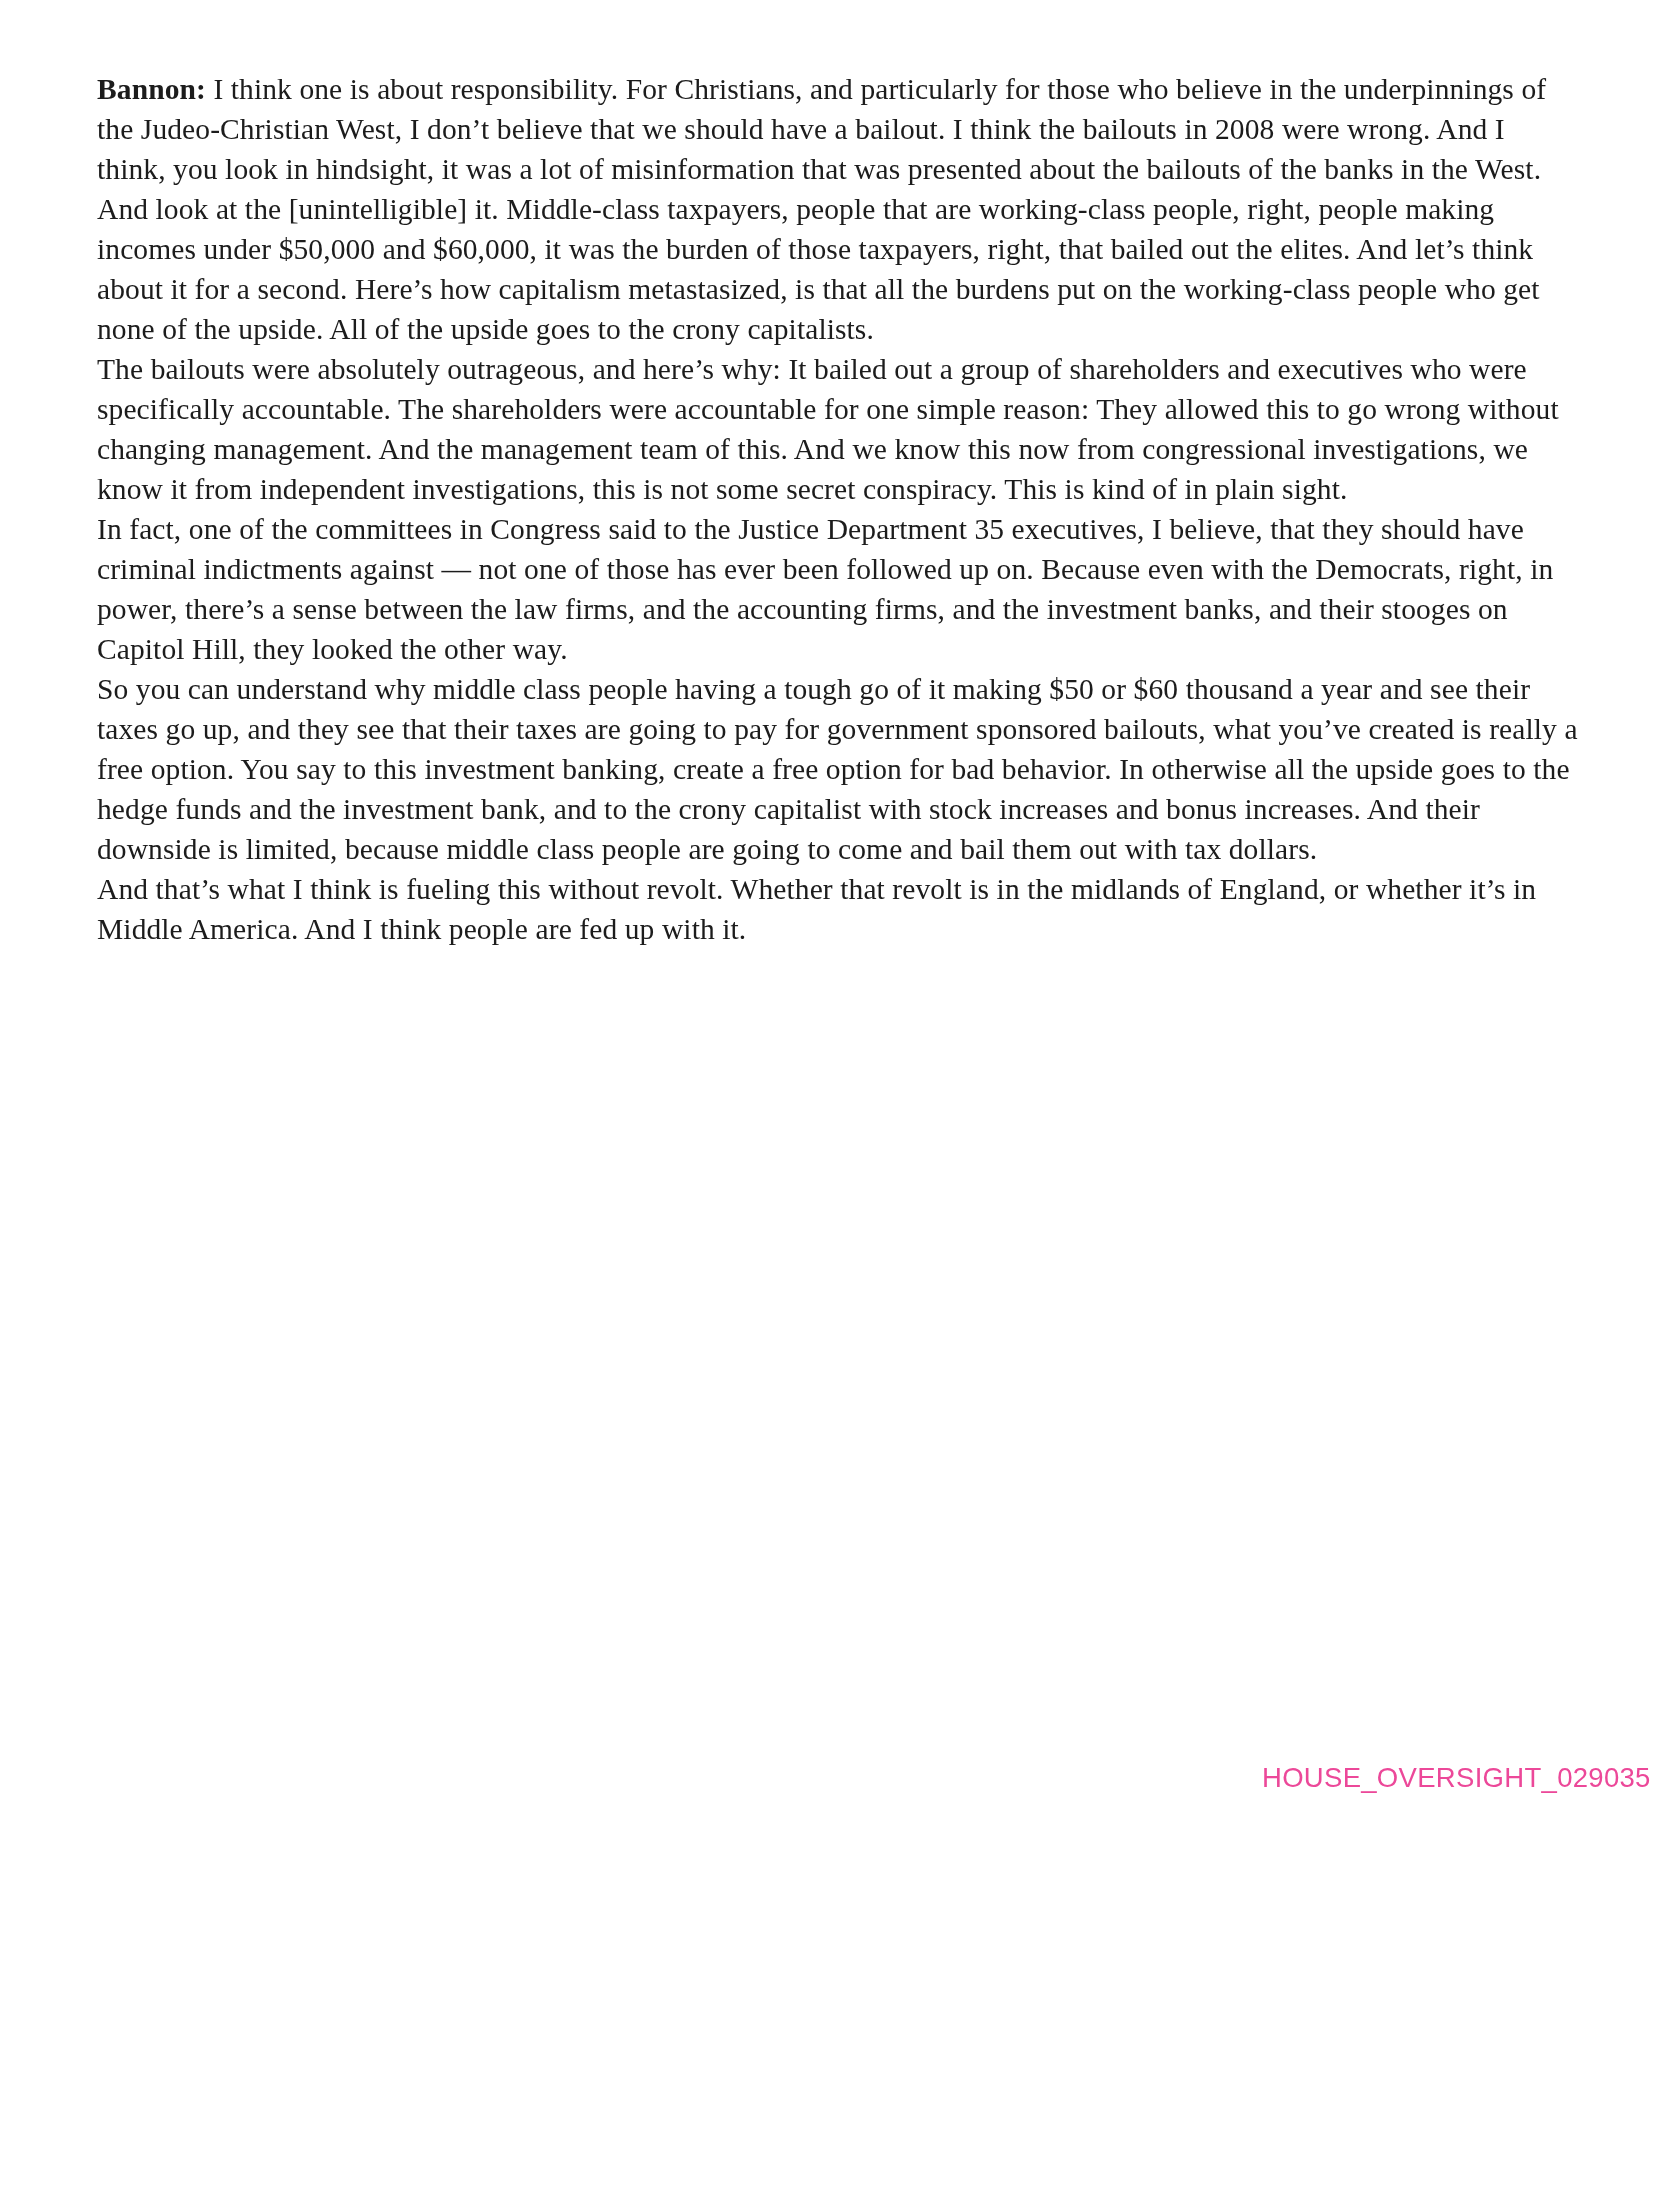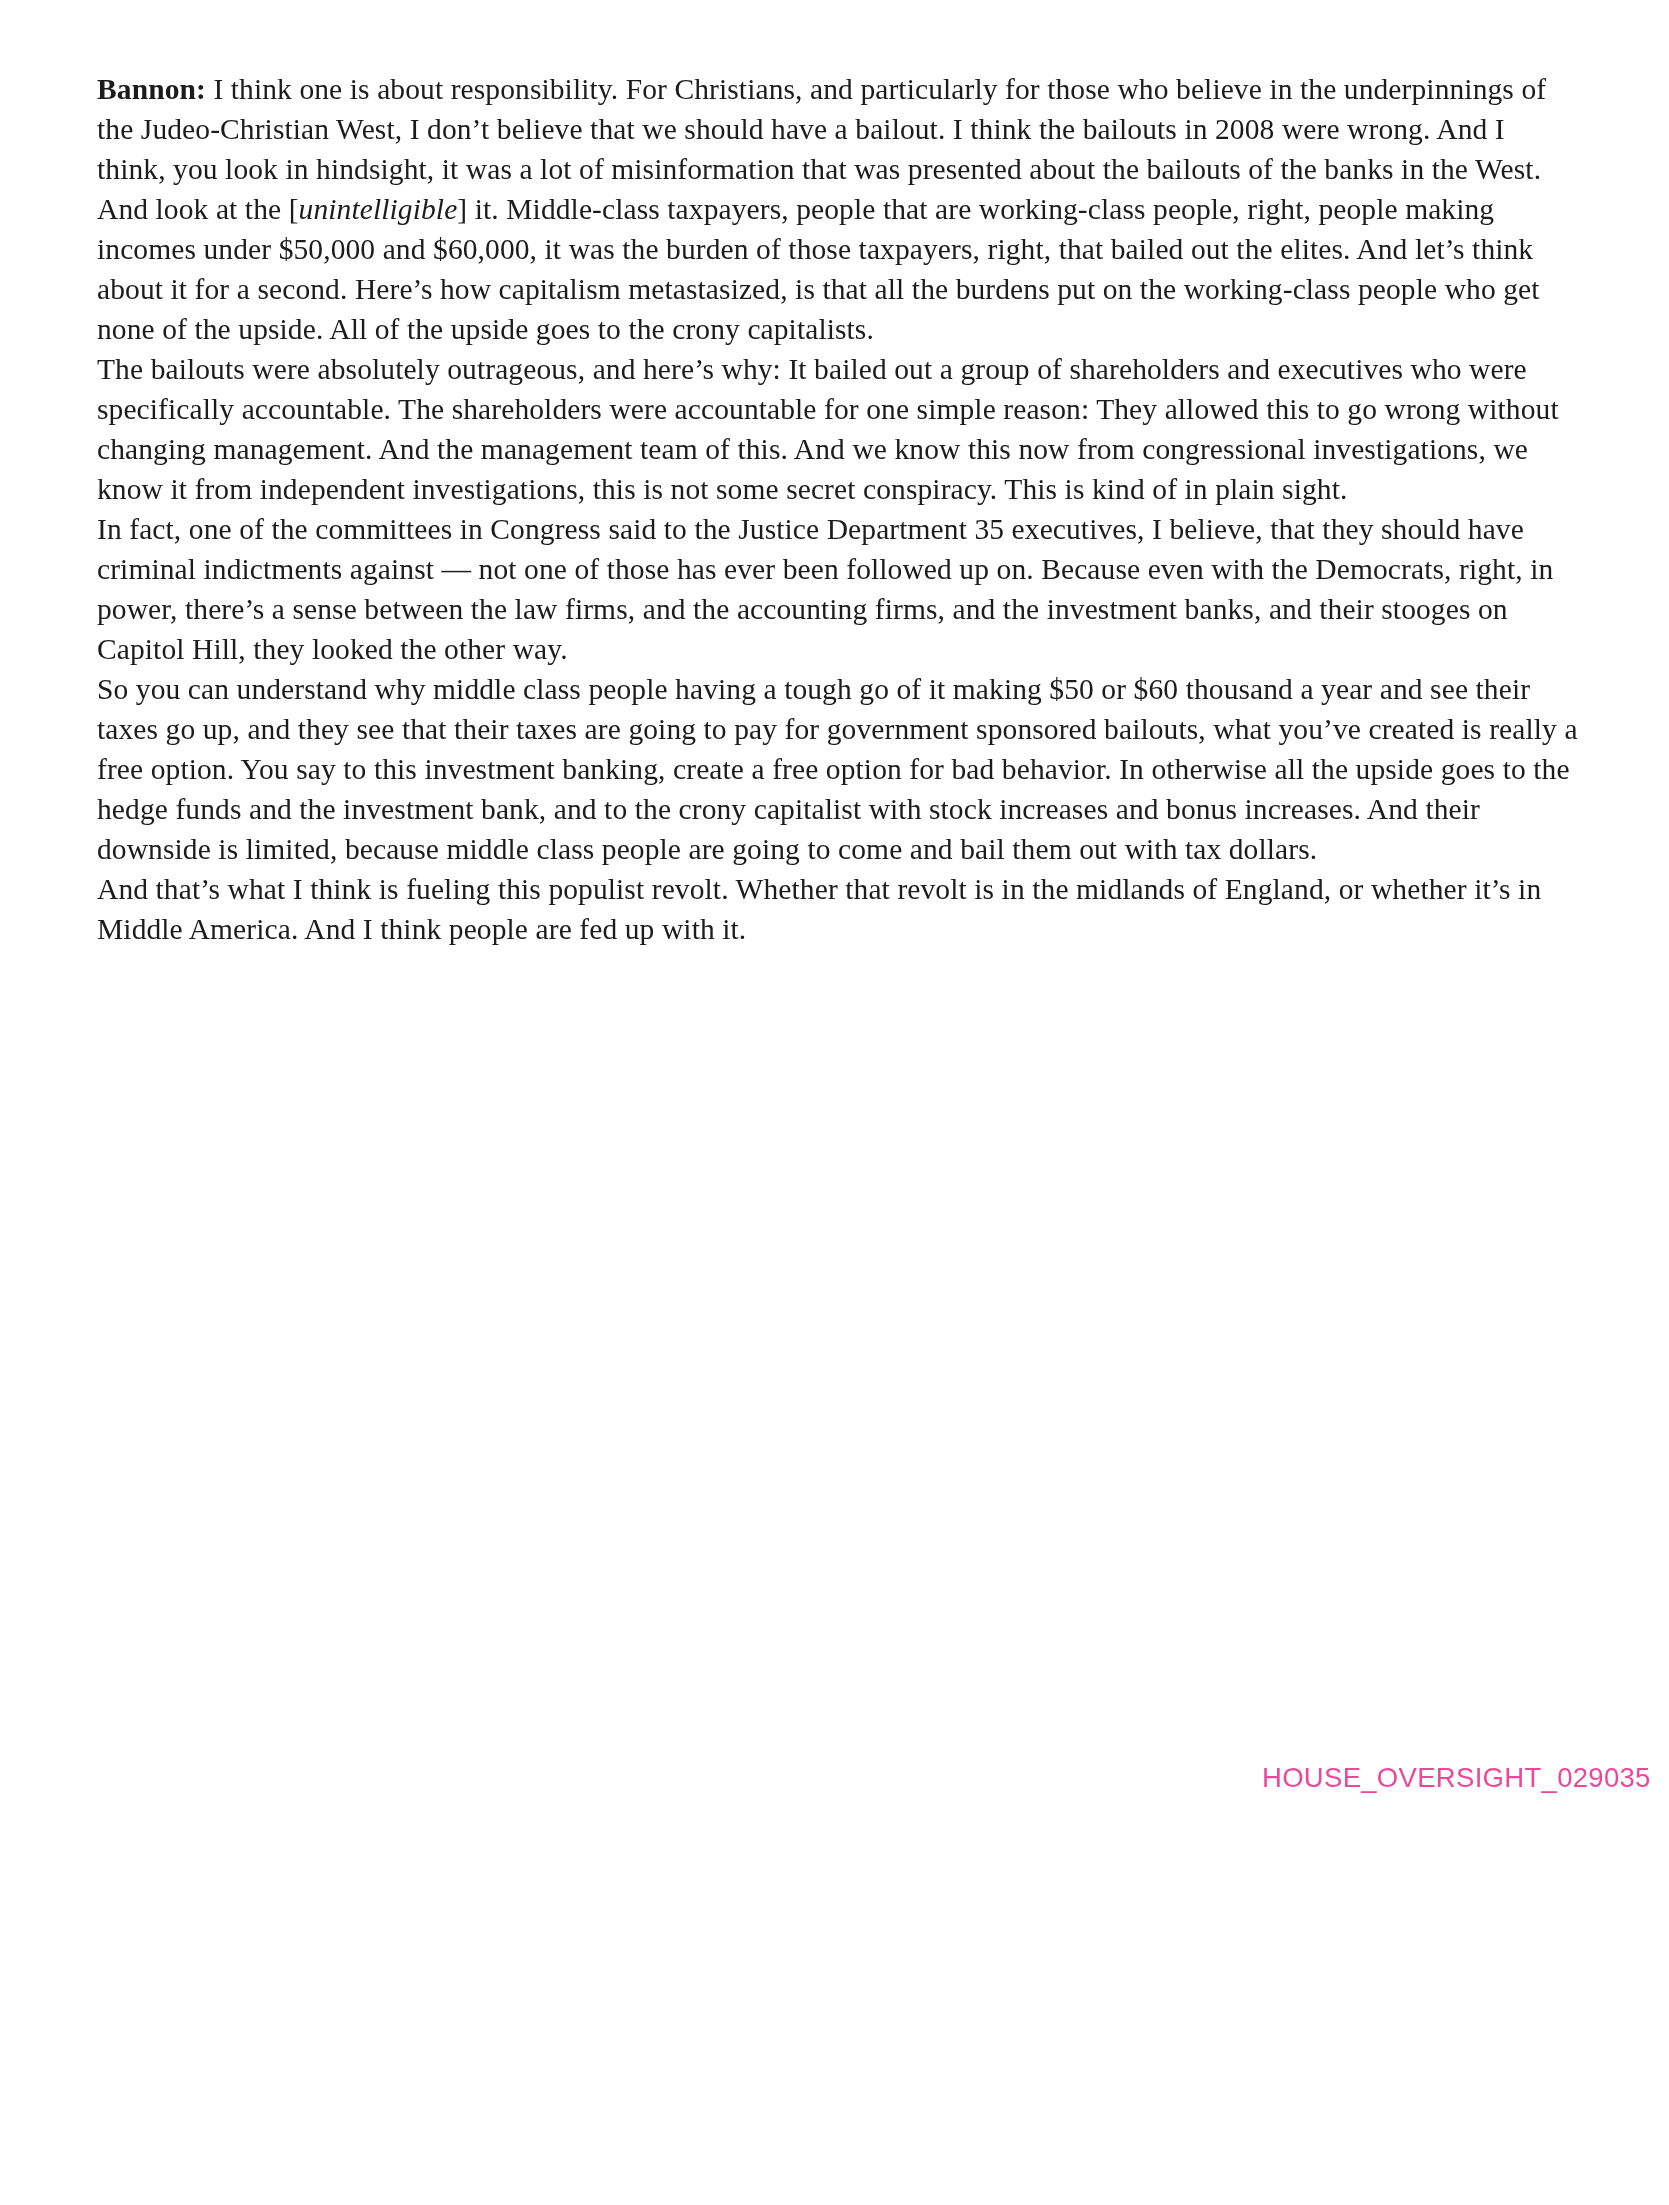--- a/index.html
+++ b/index.html
@@ -33,21 +33,21 @@
 
   .para {
     font-size: 29.5px;
     line-height: 40px;
     letter-spacing: 0.1px;
     text-align: left;
     margin: 0;
   }
 
   .para span.bold { font-weight: bold; }
-  .para span.italic { font-style: italic; }
+  .para span.italic { }
 
   .footer-label {
     position: absolute;
     right: 18.3px;
     bottom: 10.5px;
     font-family: "Liberation Sans", "DejaVu Sans", sans-serif;
     font-size: 27.5px;
     color: #ec4899;
     letter-spacing: 0.3px;
   }
@@ -55,17 +55,17 @@
 </head>
 <body>
 
 <div class="page">
   <div class="transcript">
       <p class="para"><span class="bold">Bannon:</span><span> I think one is about responsibility. For Christians, and particularly for those who believe in the underpinnings of the Judeo-Christian West, I don’t believe that we should have a bailout. I think the bailouts in 2008 were wrong. And I think, you look in hindsight, it was a lot of misinformation that was presented about the bailouts of the banks in the West.</span></p>
       <p class="para"><span>And look at the [</span><span class="italic">unintelligible</span><span>] it. Middle-class taxpayers, people that are working-class people, right, people making incomes under $50,000 and $60,000, it was the burden of those taxpayers, right, that bailed out the elites. And let’s think about it for a second. Here’s how capitalism metastasized, is that all the burdens put on the working-class people who get none of the upside. All of the upside goes to the crony capitalists.</span></p>
       <p class="para"><span>The bailouts were absolutely outrageous, and here’s why: It bailed out a group of shareholders and executives who were specifically accountable. The shareholders were accountable for one simple reason: They allowed this to go wrong without changing management. And the management team of this. And we know this now from congressional investigations, we know it from independent investigations, this is not some secret conspiracy. This is kind of in plain sight.</span></p>
       <p class="para"><span>In fact, one of the committees in Congress said to the Justice Department 35 executives, I believe, that they should have criminal indictments against — not one of those has ever been followed up on. Because even with the Democrats, right, in power, there’s a sense between the law firms, and the accounting firms, and the investment banks, and their stooges on Capitol Hill, they looked the other way.</span></p>
       <p class="para"><span>So you can understand why middle class people having a tough go of it making $50 or $60 thousand a year and see their taxes go up, and they see that their taxes are going to pay for government sponsored bailouts, what you’ve created is really a free option. You say to this investment banking, create a free option for bad behavior. In otherwise all the upside goes to the hedge funds and the investment bank, and to the crony capitalist with stock increases and bonus increases. And their downside is limited, because middle class people are going to come and bail them out with tax dollars.</span></p>
-      <p class="para"><span>And that’s what I think is fueling this populist revolt. Whether that revolt is in the midlands of England, or whether it’s in Middle America. And I think people are fed up with it.</span></p>
+      <p class="para"><span>And that’s what I think is fueling this without revolt. Whether that revolt is in the midlands of England, or whether it’s in Middle America. And I think people are fed up with it.</span></p>
     </div>
   <div class="footer-label">HOUSE_OVERSIGHT_029035</div>
 </div>
 
 
 </body></html>

